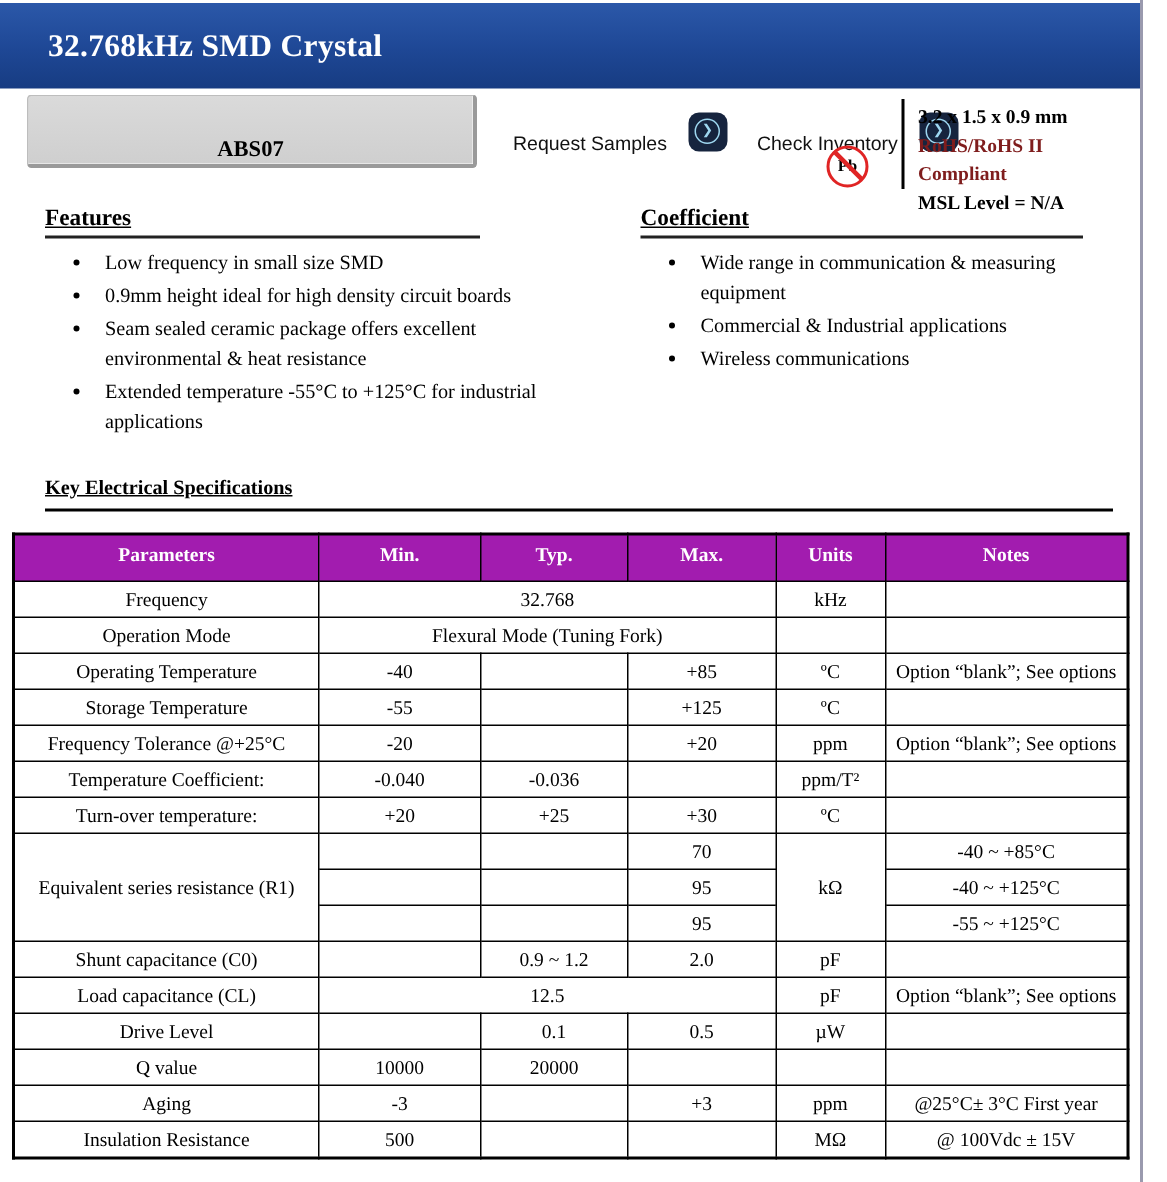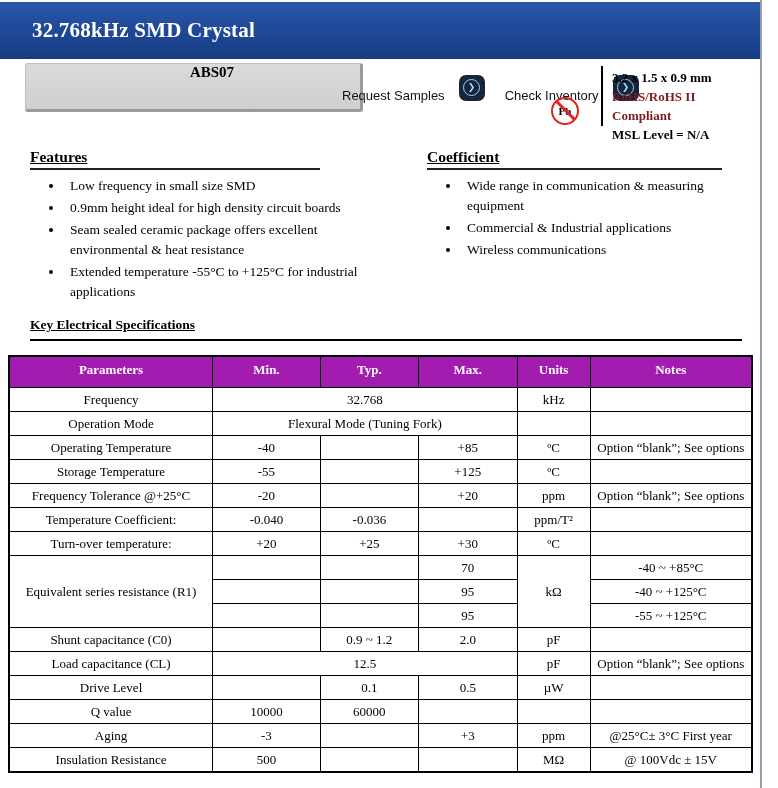--- a/index.html
+++ b/index.html
@@ -6,24 +6,24 @@
   .page{position:relative;width:778px;height:788px;background:#ffffff;overflow:hidden;
         font-family:"Liberation Serif","DejaVu Serif",serif;color:#000;}
   
   .page-edge{position:absolute;left:760px;top:0;width:2px;height:788px;background:#9a9aae;}
   
   .banner{position:absolute;left:0;top:2px;width:760px;height:57px;
           background:linear-gradient(180deg,#2b58a9 0%,#1e4795 55%,#173c82 100%);
           display:flex;align-items:center;}
   .banner-title{color:#fff;font-weight:bold;font-size:21px;margin-left:32px;letter-spacing:.2px;}
   
-  .model-box{position:absolute;left:25px;top:63px;width:296px;height:45px;
+  .model-box{position:absolute;left:18px;top:63px;width:296px;height:45px;
              background:linear-gradient(#dadada,#cfcfcf);
              border:1px solid #bdbdbd;border-right:3px solid #9a9a9a;border-bottom:3px solid #9a9a9a;
-             border-radius:3px;display:flex;align-items:flex-start;justify-content:center;padding-left:38px;}
+             border-radius:3px;display:flex;align-items:flex-end;justify-content:center;}
   .model-label{font-weight:bold;font-size:15px;}
   .cta-row{position:absolute;left:342px;top:72px;display:flex;align-items:center;
            font-family:"Liberation Sans","DejaVu Sans",sans-serif;font-size:13px;color:#111;}
   .cta-label{margin-right:14px;margin-top:16px;}
   .cta-btn{width:26px;height:26px;border-radius:7px;background:#16243e;margin-right:20px;
            display:flex;align-items:center;justify-content:center;cursor:pointer;border:none;padding:0;}
   .cta-btn:last-child{margin-right:0;}
   .cta-circle{width:15px;height:15px;border:1.5px solid #9ed7f0;border-radius:50%;
               display:flex;align-items:center;justify-content:center;
               color:#9ed7f0;font-size:9px;line-height:1;font-family:"DejaVu Sans",sans-serif;}
@@ -32,21 +32,21 @@
   .pb-text{font-weight:bold;font-size:11px;color:#000;}
   .pb-slash{position:absolute;left:11px;top:-2px;width:2.5px;height:27px;background:#e02424;
             transform:rotate(-45deg);}
   .vdivider{position:absolute;left:601px;top:66px;width:2px;height:60px;background:#000;}
   .info-block{position:absolute;left:612px;top:68px;width:145px;font-weight:bold;font-size:13px;line-height:19px;}
   .info-green{color:#7f1d1d;}
   
   .section{position:absolute;}
   .features{left:30px;top:137px;width:368px;}
   .applications{left:427px;top:137px;width:300px;}
-  .section-heading-wrap{border-bottom:2px solid #222;padding-bottom:2px;margin-top:11px;}
+  .section-heading-wrap{border-bottom:2px solid #222;padding-bottom:2px;}
   .features .section-heading-wrap{width:290px;}
   .applications .section-heading-wrap{width:295px;}
   .section-heading{font-weight:bold;font-size:15.5px;text-decoration:underline;}
   ul.bullets{margin:6px 0 0 0;padding-left:34px;font-size:13.5px;line-height:20px;}
   ul.bullets li{padding-left:6px;margin-bottom:2px;max-width:330px;}
   .applications ul.bullets li{max-width:262px;}
   
   .kes-heading{position:absolute;left:30px;top:317px;font-weight:bold;font-size:13.5px;text-decoration:underline;}
   .kes-rule{position:absolute;left:30px;top:339px;width:712px;border-top:2px solid #000;}
   
@@ -233,21 +233,21 @@
             <td>Drive Level</td>
             <td></td>
             <td>0.1</td>
             <td>0.5</td>
             <td>µW</td>
             <td></td>
           </tr>
           <tr>
             <td>Q value</td>
             <td>10000</td>
-            <td>60000</td>
+            <td>20000</td>
             <td></td>
             <td></td>
             <td></td>
           </tr>
           <tr>
             <td>Aging</td>
             <td>-3</td>
             <td></td>
             <td>+3</td>
             <td>ppm</td>

